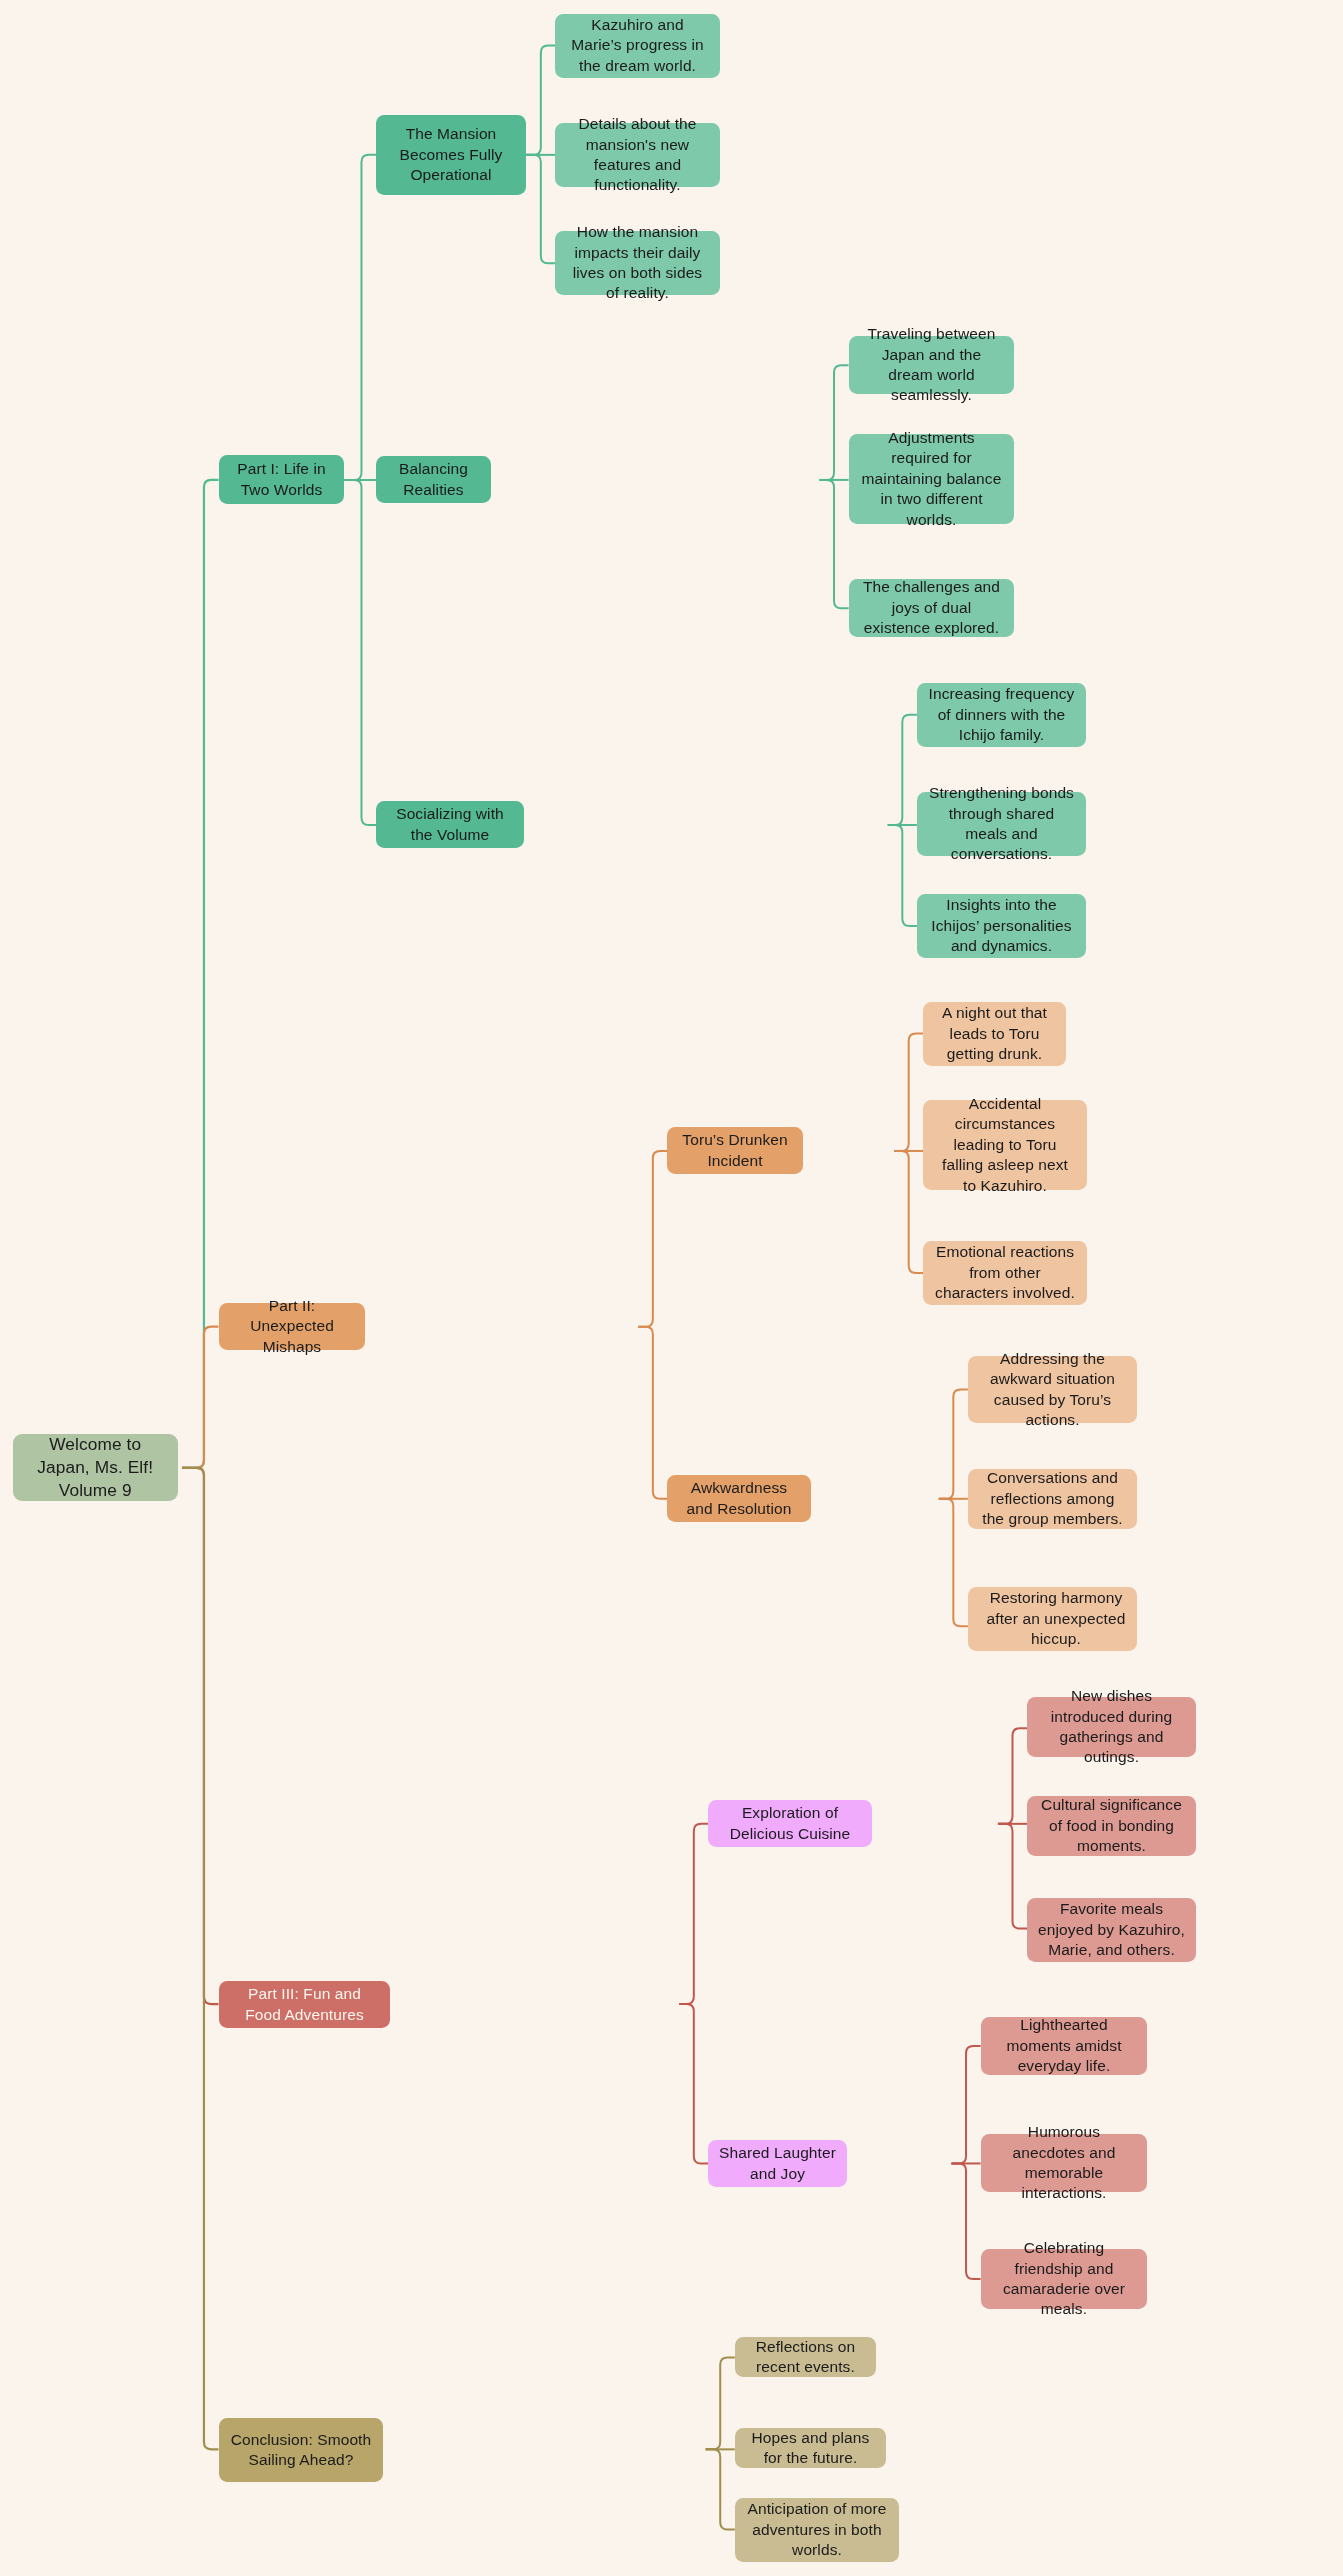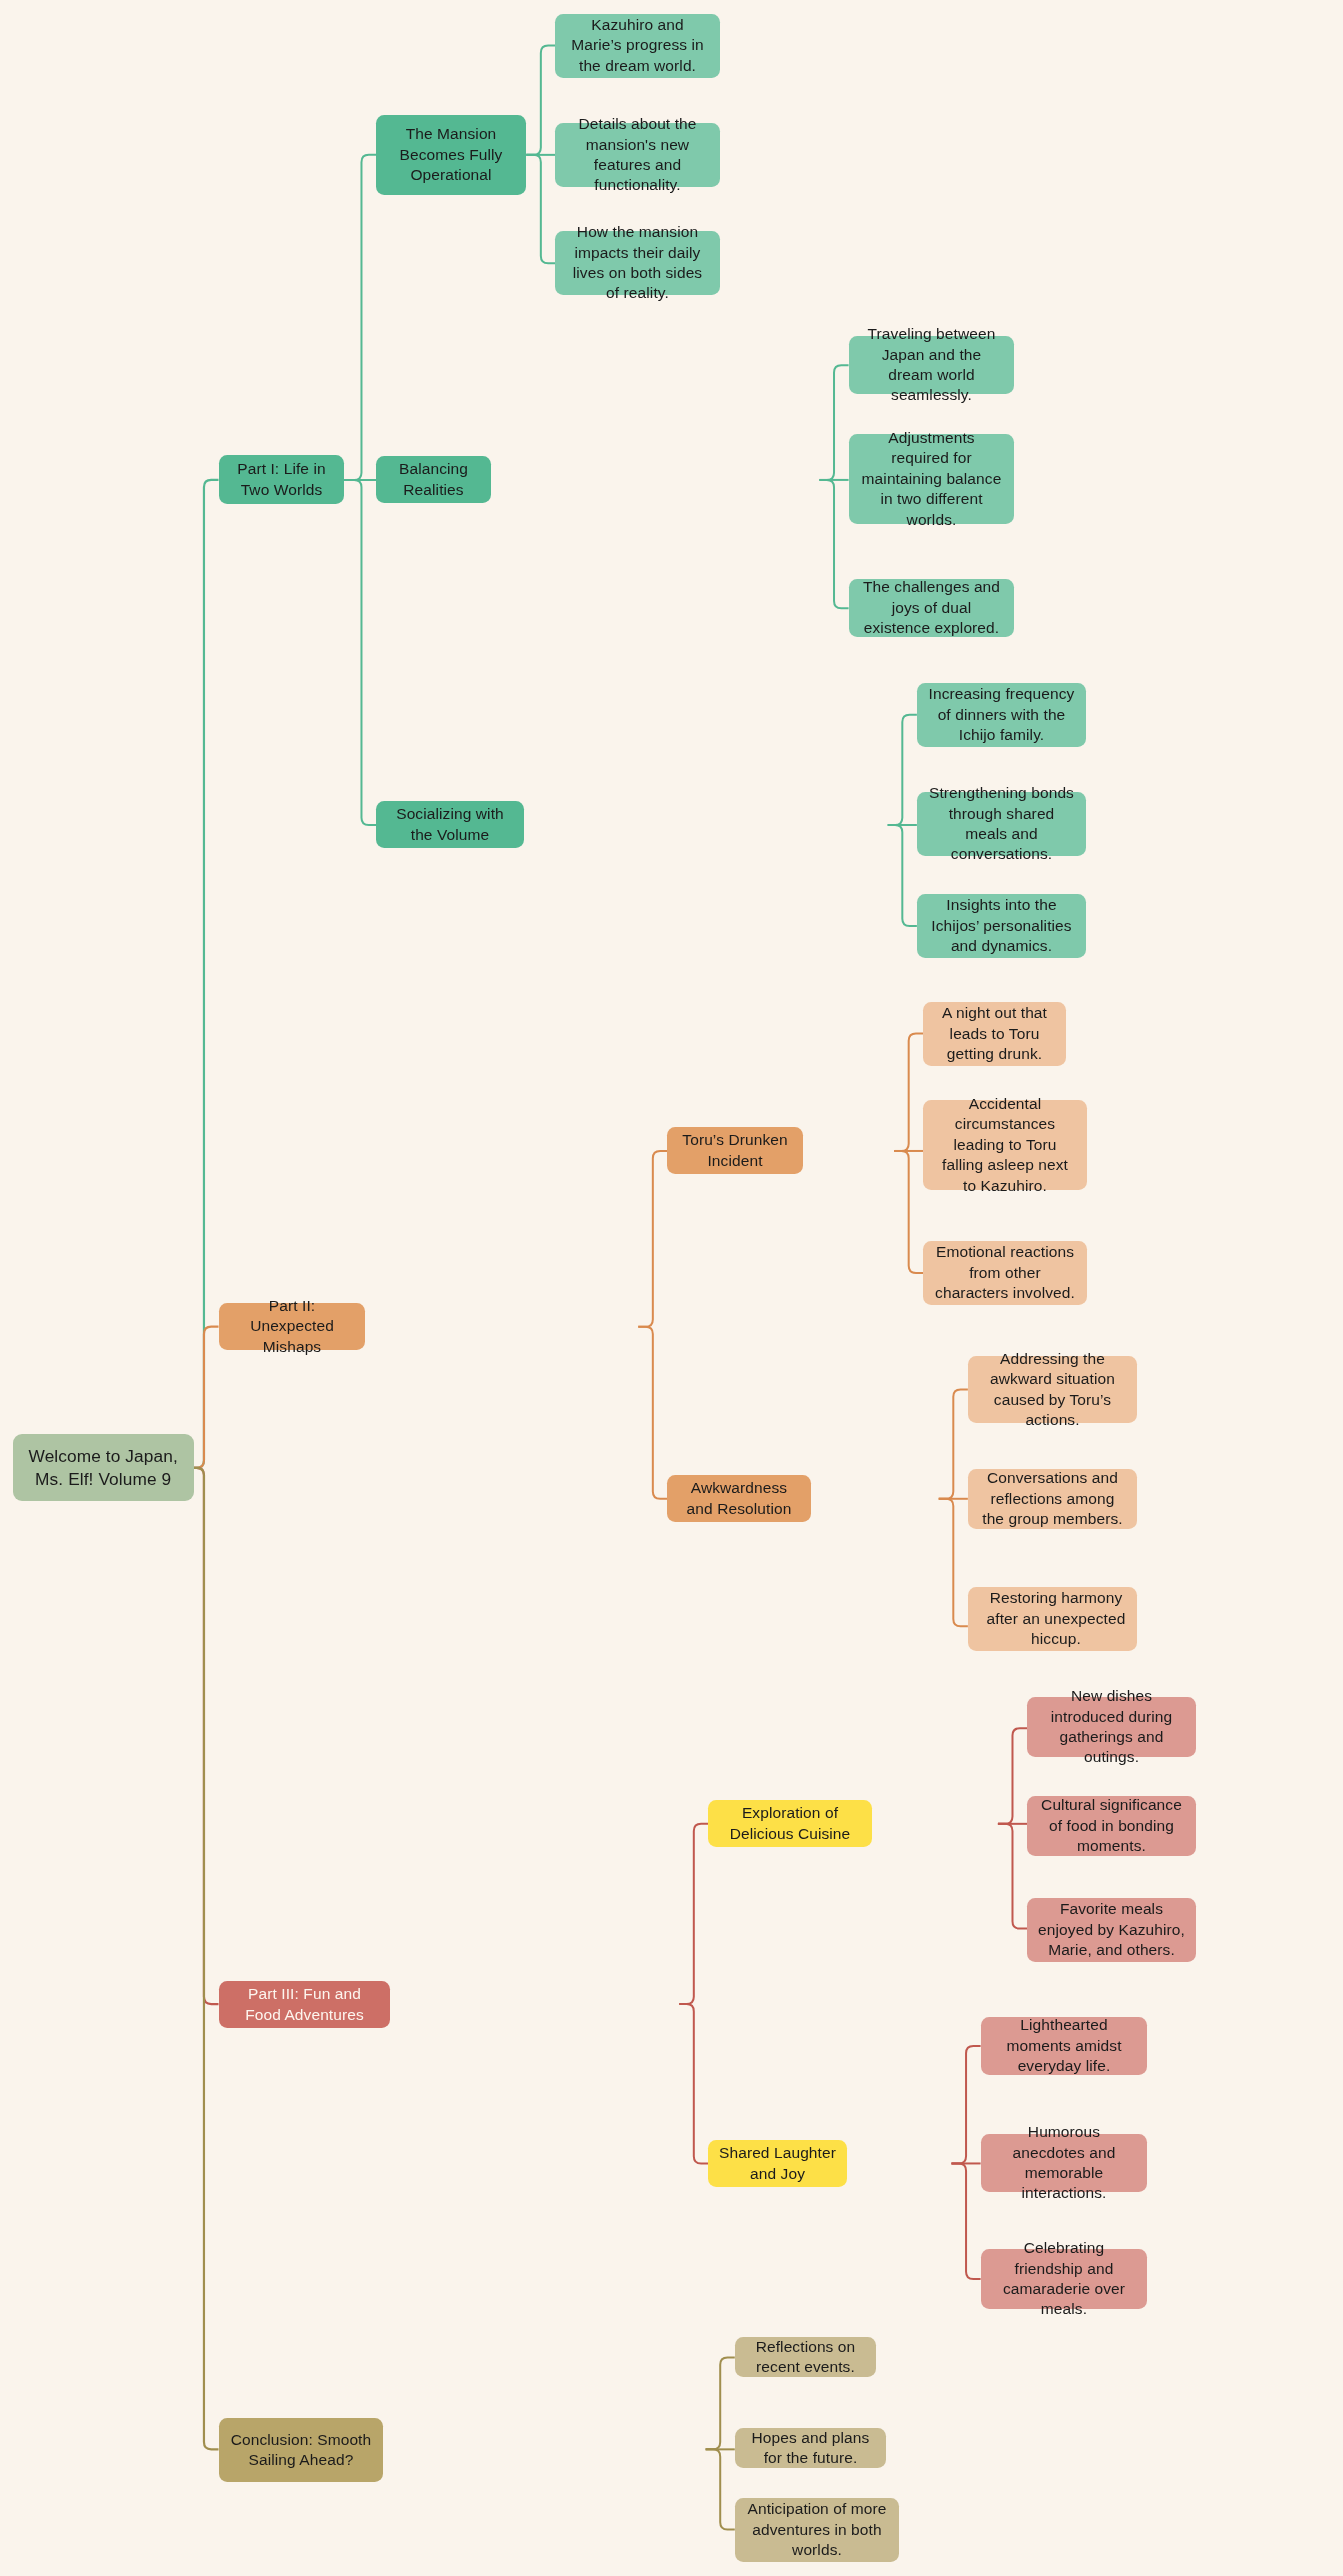--- a/index.html
+++ b/index.html
@@ -41,21 +41,21 @@
   .node.root {
     background: #aec4a3;
     font-size: 17.3px;
     border-radius: 9px;
   }
   .node.b1 { background: #54b892; }
   .node.l1 { background: #7fc9ab; }
   .node.b2 { background: #e3a068; }
   .node.l2 { background: #efc4a1; }
   .node.b3 { background: #cd6f66; color: #fdf6ef; }
-  .node.s3 { background: #fde047; color: #1b1b1b; }
+  .node.s3 { background: #f0abfc; color: #1b1b1b; }
   .node.l3 { background: #dc9a92; }
   .node.b4 { background: #b8a569; }
   .node.l4 { background: #c9bb92; }
 </style>
 </head>
 <body>
 
 <div id="canvas">
 
   <svg id="wires" viewBox="0 0 1475 2829">
@@ -101,21 +101,21 @@
 
     <path d="M1045 2376 H 1053 Q 1061 2376 1061 2368 V 2255 Q 1061 2247 1069 2247 H 1077" fill="none" stroke="#c0584e" stroke-width="2.2"></path>
     <path d="M1045 2376 H 1069 H 1077" fill="none" stroke="#c0584e" stroke-width="2.2"></path>
     <path d="M1045 2376 H 1053 Q 1061 2376 1061 2384 V 2495 Q 1061 2503 1069 2503 H 1077" fill="none" stroke="#c0584e" stroke-width="2.2"></path>
 
     <path d="M775 2690 H 783 Q 791 2690 791 2682 V 2597 Q 791 2589 799 2589 H 807" fill="none" stroke="#a08e4e" stroke-width="2.2"></path>
     <path d="M775 2690 H 799 H 807" fill="none" stroke="#a08e4e" stroke-width="2.2"></path>
     <path d="M775 2690 H 783 Q 791 2690 791 2698 V 2770 Q 791 2778 799 2778 H 807" fill="none" stroke="#a08e4e" stroke-width="2.2"></path>
   </svg>
 
-  <div class="node root" style="left:12.7px; top:1434px; width:181px; height:67px;">Welcome to Japan, Ms. Elf!
+  <div class="node root" style="left:12.7px; top:1434px; width:165px; height:67px;">Welcome to Japan, Ms. Elf!
 Volume 9</div>
 
   <div class="node b1" style="left:219px; top:455px; width:125px; height:49px;">Part I: Life in Two Worlds</div>
 
   <div class="node b1" style="left:376px; top:115px; width:150px; height:80px;">The Mansion Becomes Fully Operational</div>
   <div class="node l1" style="left:555px; top:13.7px; width:165px; height:64px;">Kazuhiro and Marie’s progress in the dream world.</div>
   <div class="node l1" style="left:555px; top:123px; width:165px; height:64px;">Details about the mansion's new features and functionality.</div>
   <div class="node l1" style="left:555px; top:231px; width:165px; height:64px;">How the mansion impacts their daily lives on both sides of reality.</div>
 
   <div class="node b1" style="left:376px; top:456px; width:115px; height:47px;">Balancing Realities</div>

